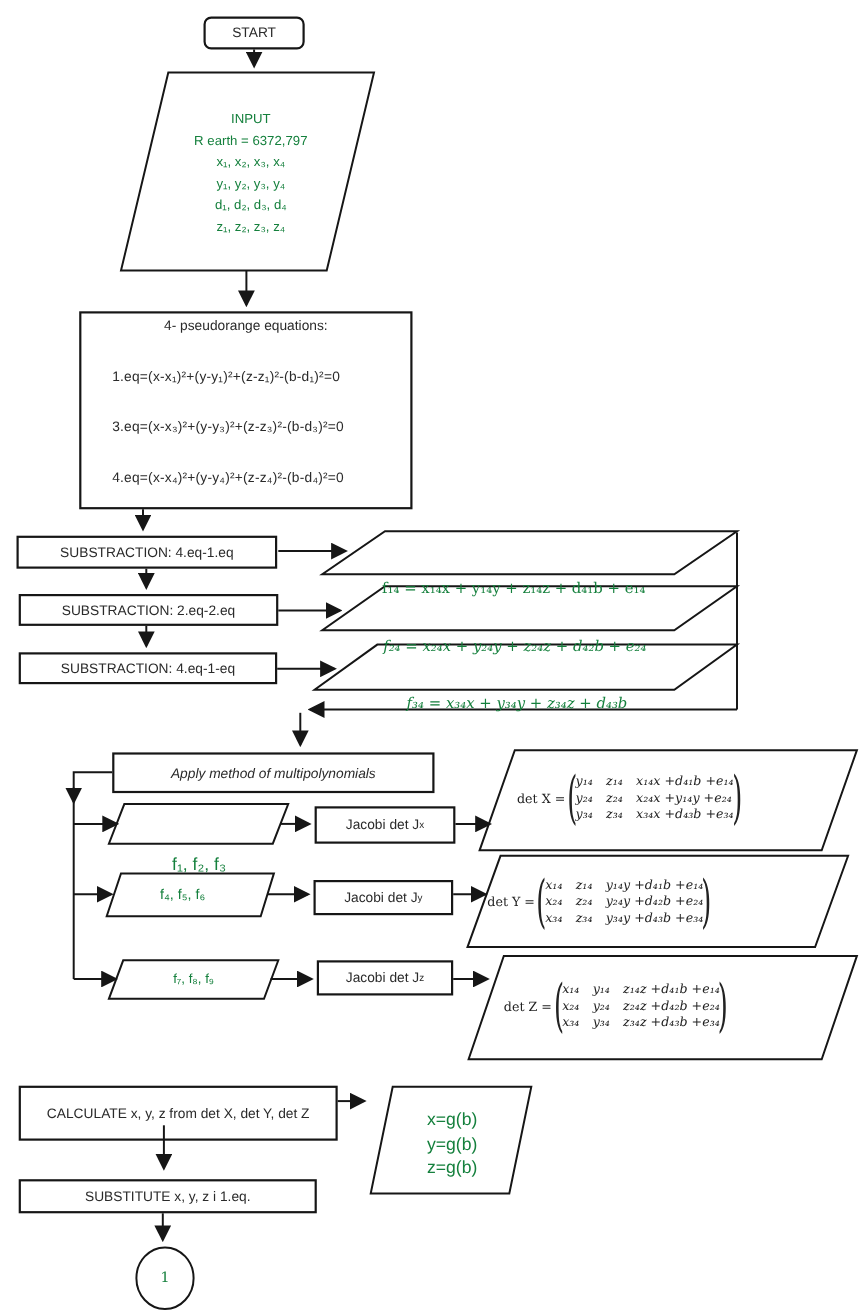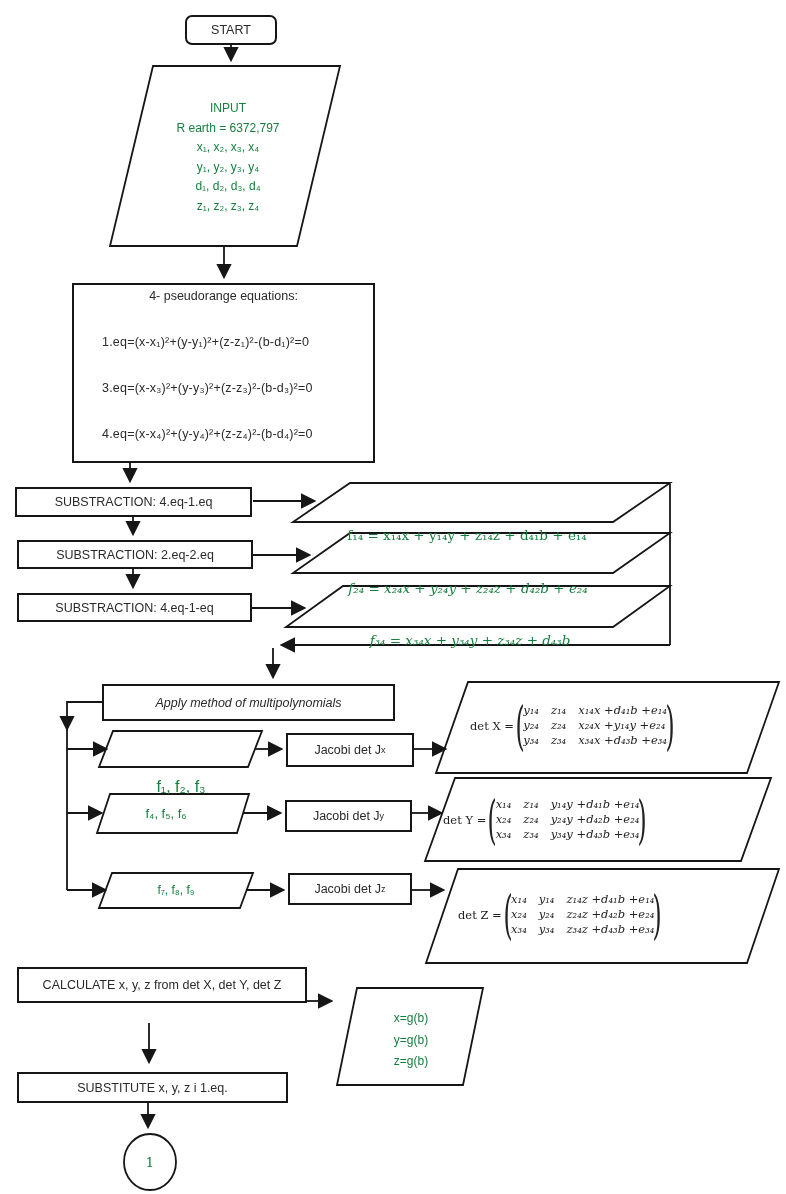--- a/index.html
+++ b/index.html
@@ -20,21 +20,21 @@
   .det{position:absolute;z-index:2;display:flex;align-items:center;
        font-family:"DejaVu Serif","Liberation Serif",serif;font-size:11.5px;color:#222;}
   .det-label{margin-right:3px;font-style:normal;}
   .paren{font-size:52px;line-height:44px;font-weight:400;transform:scaleX(.45);
          font-family:"DejaVu Serif",serif;margin:0 -7px;color:#222;}
   .mat{display:grid;grid-template-columns:auto auto auto;column-gap:12px;row-gap:0;
        font-style:italic;line-height:15px;}
   .mat .c{text-align:center;}
   .mat .l{text-align:left;}
   .jacobi sub{font-size:9px;}
-  .results{line-height:21.5px;font-size:12px;text-align:center;}
+  .results{line-height:21.5px;font-size:16px;text-align:center;}
   .circ-label{font-family:"DejaVu Serif",serif;font-size:13px;}
 </style>
 </head>
 <body>
 
 <div class="canvas">
 
   <svg class="layer" width="786" height="1194" viewBox="0 0 786 1194">
     <defs>
       <marker id="arr" viewBox="0 0 10 10" refX="8.5" refY="5" markerWidth="8.5" markerHeight="8.5" orient="auto-start-reverse">
@@ -192,21 +192,21 @@
       <span class="c">x₂₄</span>
         <span class="c">y₂₄</span>
         <span class="l">z₂₄z +d₄₂b +e₂₄</span>
       <span class="c">x₃₄</span>
         <span class="c">y₃₄</span>
         <span class="l">z₃₄z +d₄₃b +e₃₄</span>
     </div>
     <span class="paren">)</span>
   </div>
 
-  <div class="node" style="left:17px;top:967px;width:290px;height:36px;">
+  <div class="node" style="left:17px;top:987px;width:290px;height:50px;">
     <span>CALCULATE x, y, z from det X, det Y, det Z</span>
   </div>
 
   <div class="txt results" style="left:352px;top:1008px;width:118px;">
     <div>x=g(b)</div>
     <div>y=g(b)</div>
     <div>z=g(b)</div>
   </div>
 
   <div class="node" style="left:17px;top:1072px;width:271px;height:31px;">

